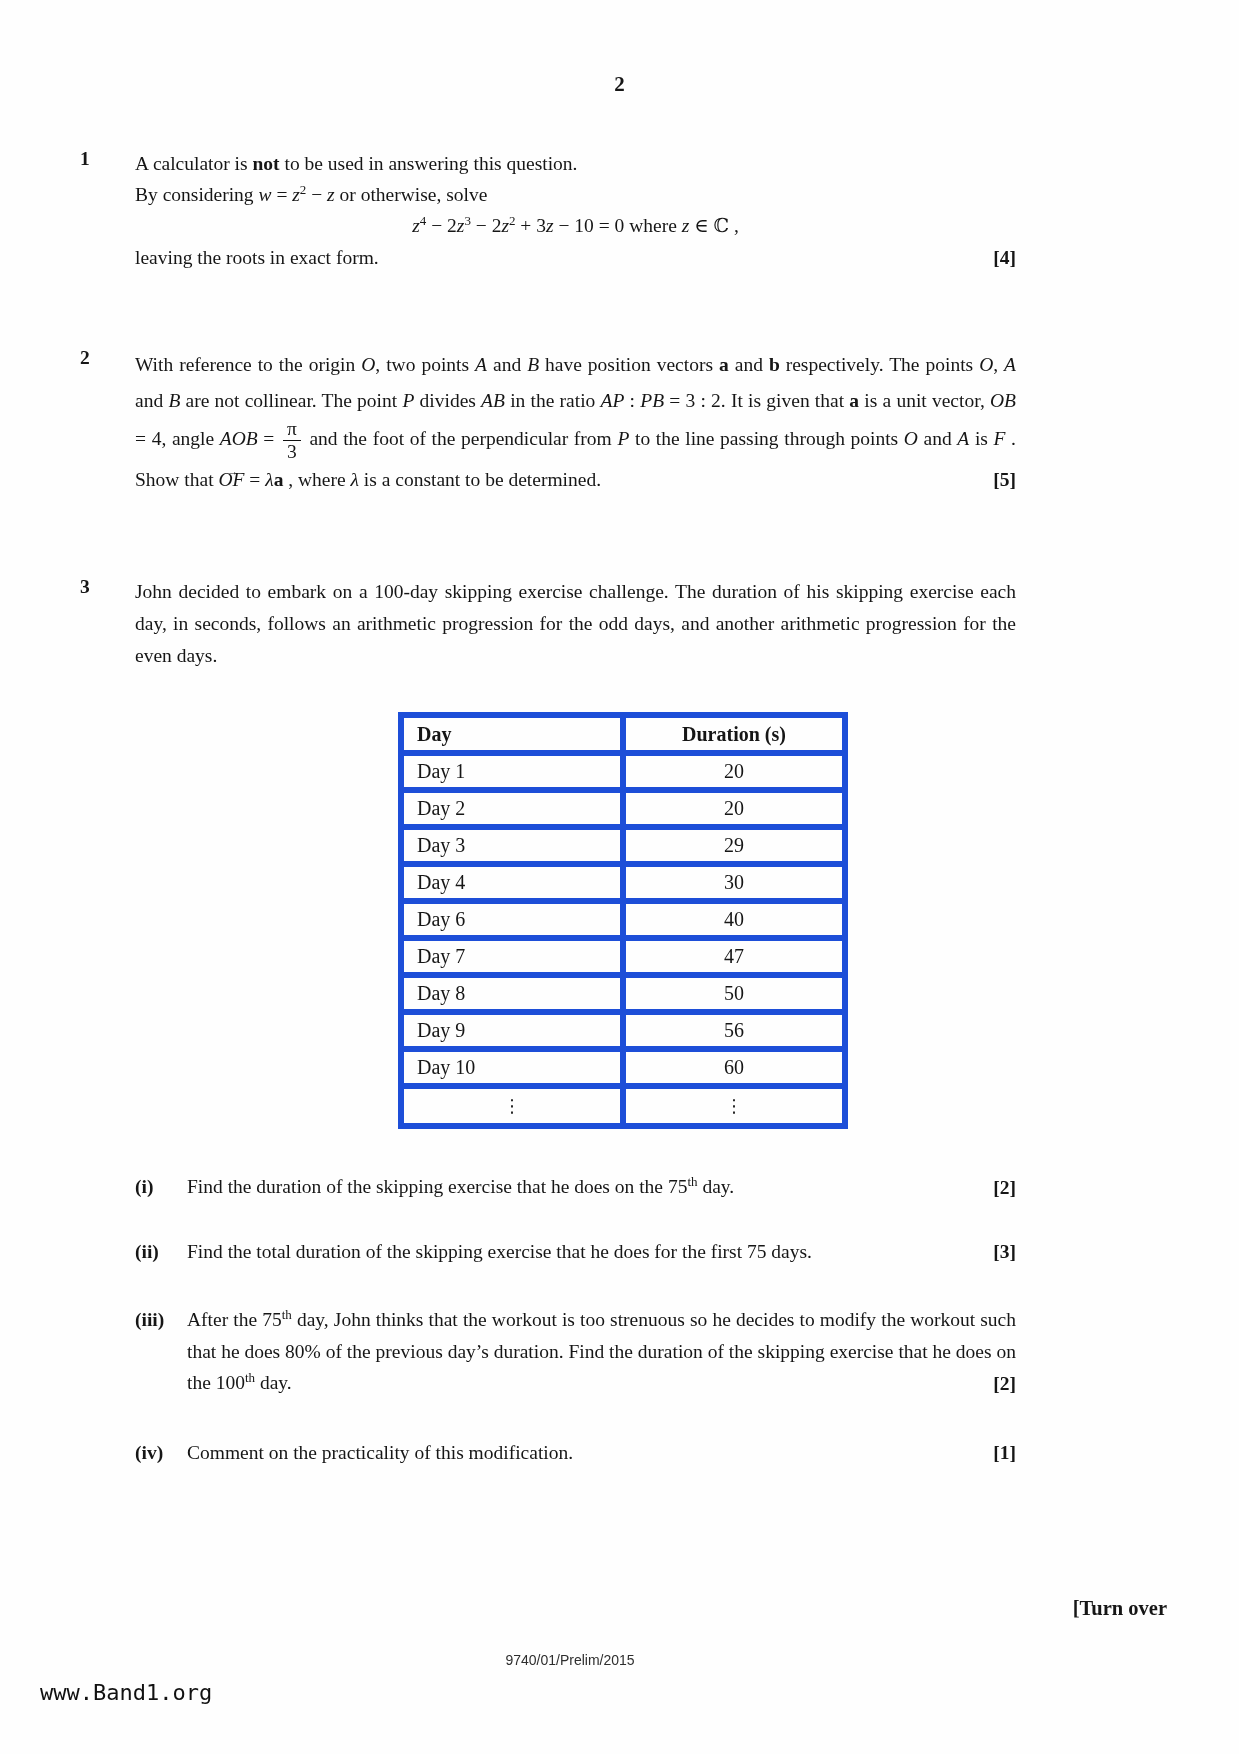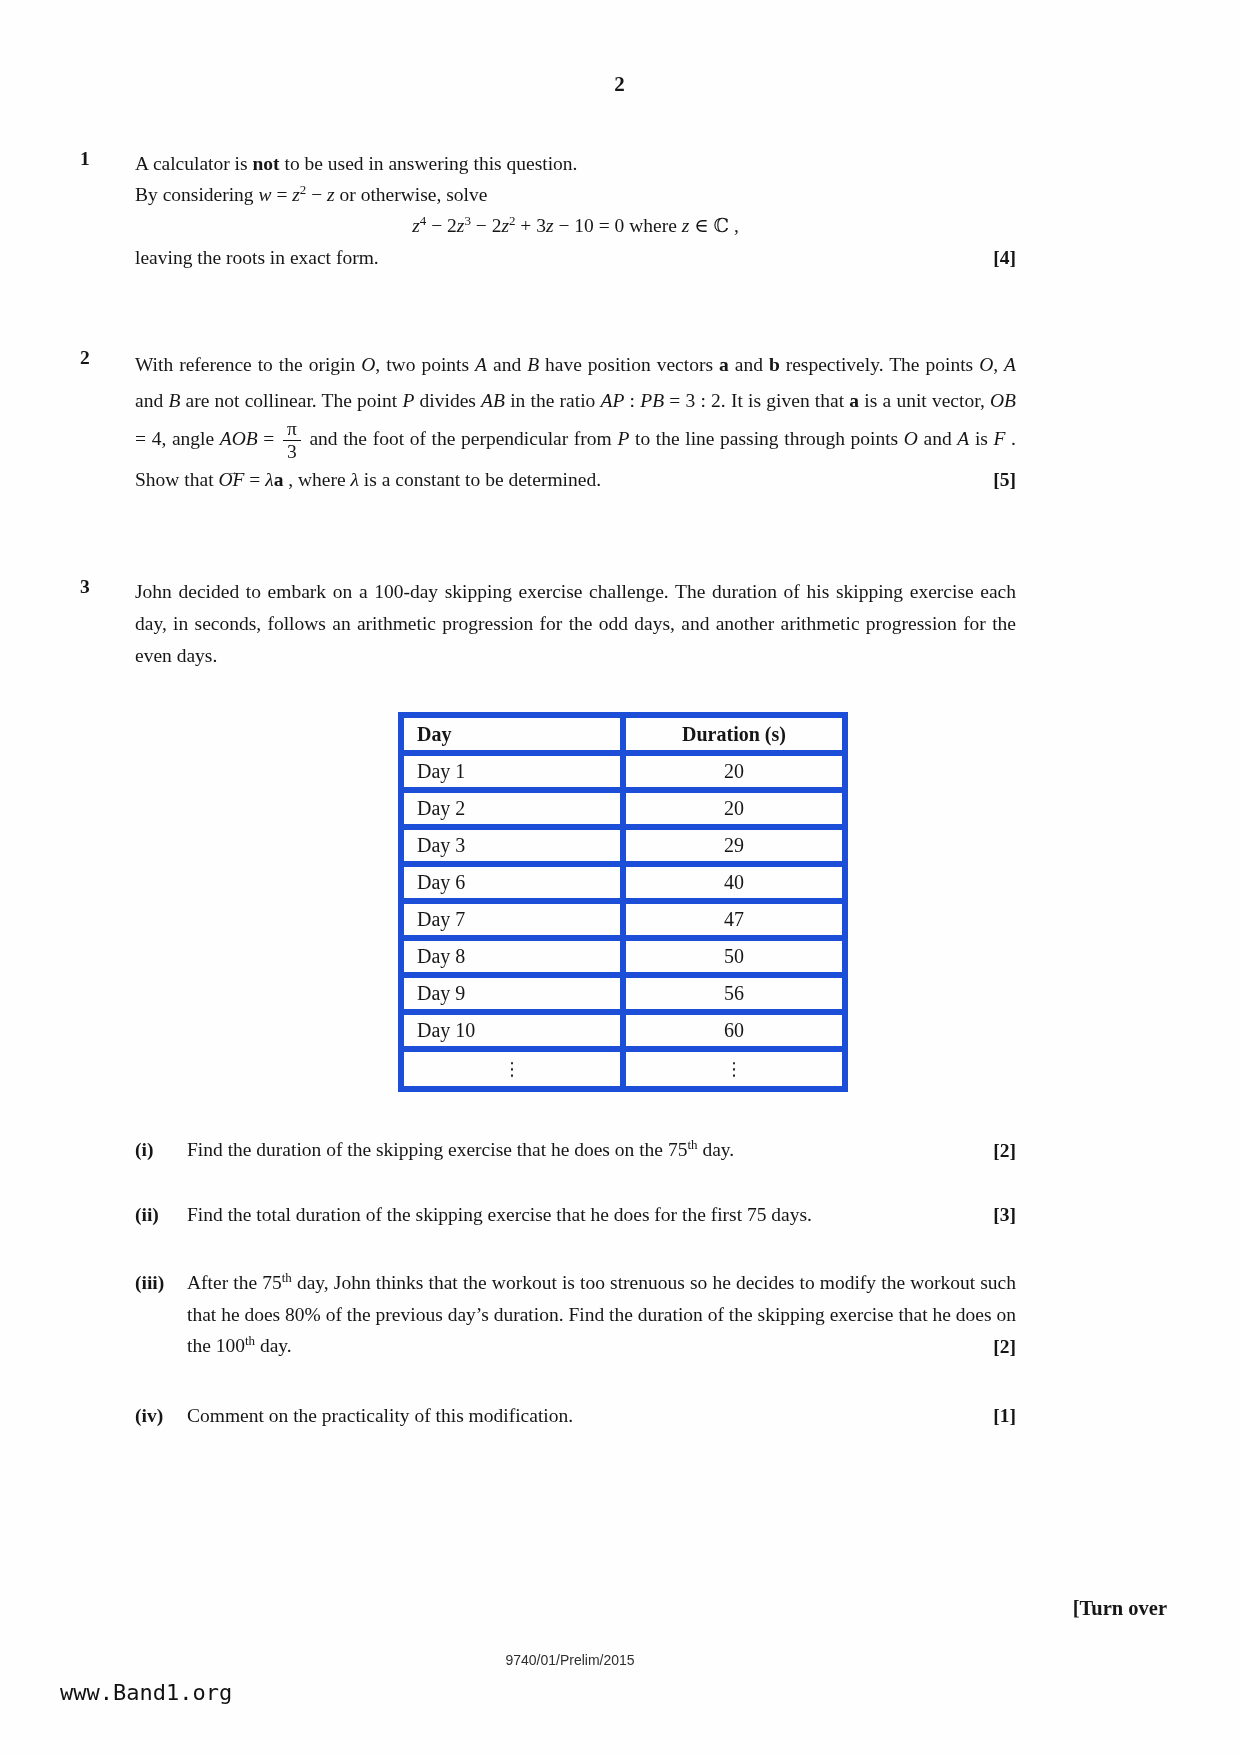--- a/index.html
+++ b/index.html
@@ -61,21 +61,21 @@
   .vec .arr{position:absolute;left:55%;top:-9px;transform:translateX(-50%);font-size:11px;font-style:normal;}
   .footer-center{
     position:absolute;top:1652px;left:0;width:1140px;text-align:center;
     font-family:"Liberation Sans","DejaVu Sans",sans-serif;font-size:14px;color:#2e2e2e;
   }
   .footer-turnover{
     position:absolute;top:1597px;right:72px;
     font-weight:bold;font-size:20.5px;
   }
   .watermark{
-    position:absolute;top:1680px;left:60px;
+    position:absolute;top:1680px;left:40px;
     font-family:"DejaVu Sans Mono","Liberation Mono",monospace;
     font-size:22px;color:#111;
   }
 </style>
 </head>
 <body>
 
 <div class="page">
 
   <div class="page-number">2</div>
@@ -120,20 +120,24 @@
                 <td class="cday">Day 1</td>
                 <td class="cdur">20</td>
               </tr>
               <tr>
                 <td class="cday">Day 2</td>
                 <td class="cdur">20</td>
               </tr>
               <tr>
                 <td class="cday">Day 3</td>
                 <td class="cdur">29</td>
+              </tr>
+              <tr>
+                <td class="cday">Day 4</td>
+                <td class="cdur">30</td>
               </tr>
               <tr>
                 <td class="cday">Day 6</td>
                 <td class="cdur">40</td>
               </tr>
               <tr>
                 <td class="cday">Day 7</td>
                 <td class="cdur">47</td>
               </tr>
               <tr>

